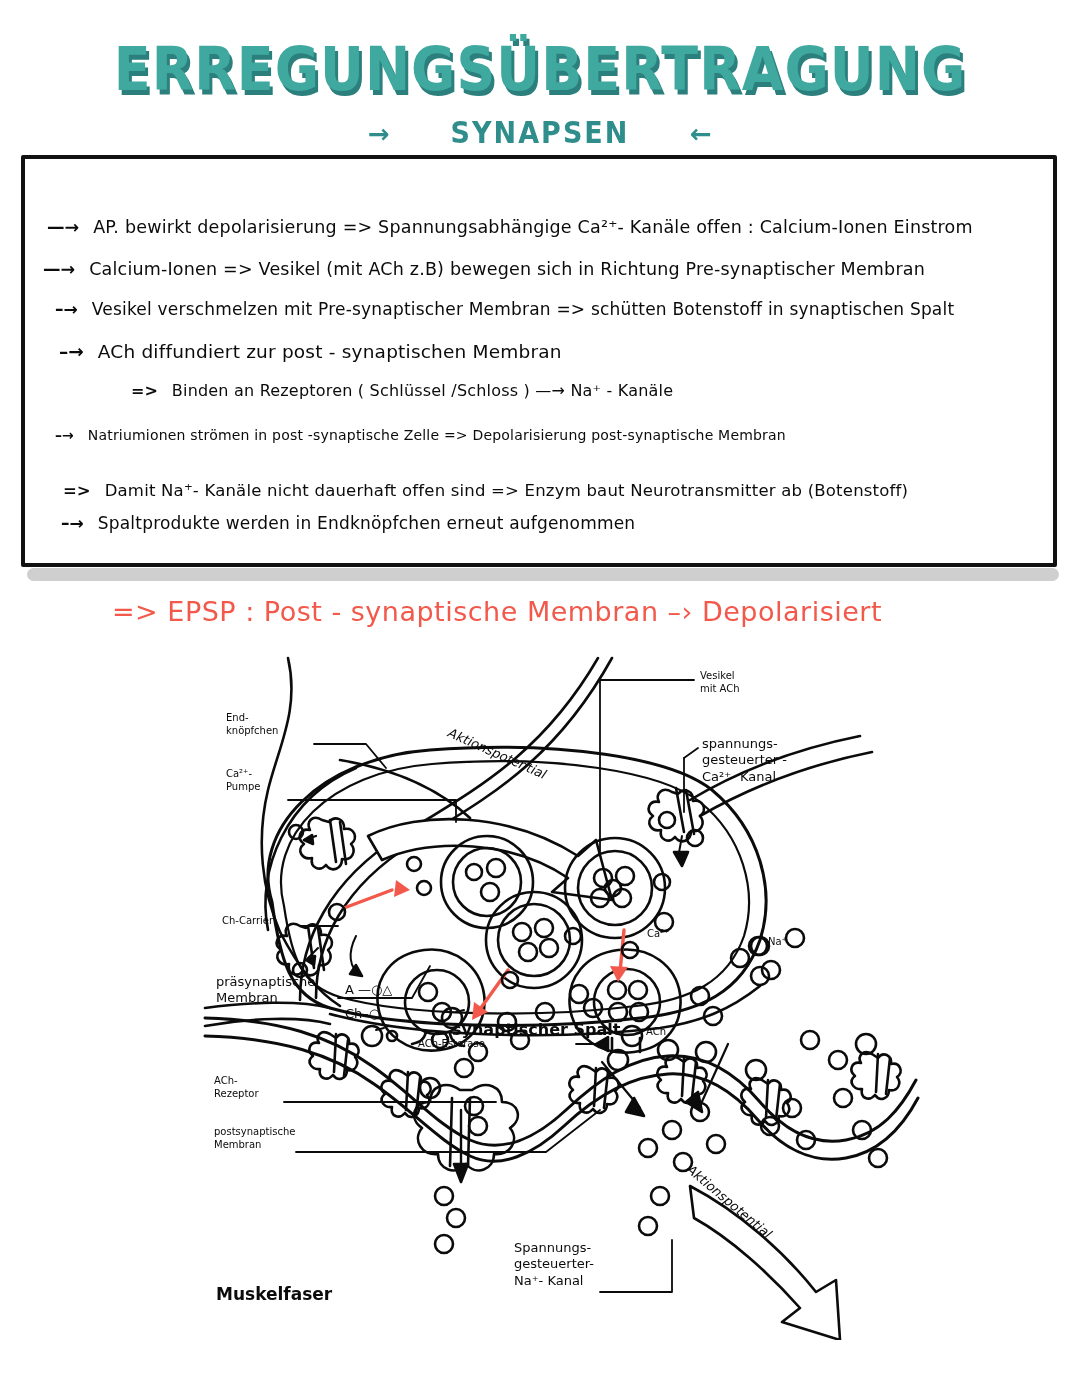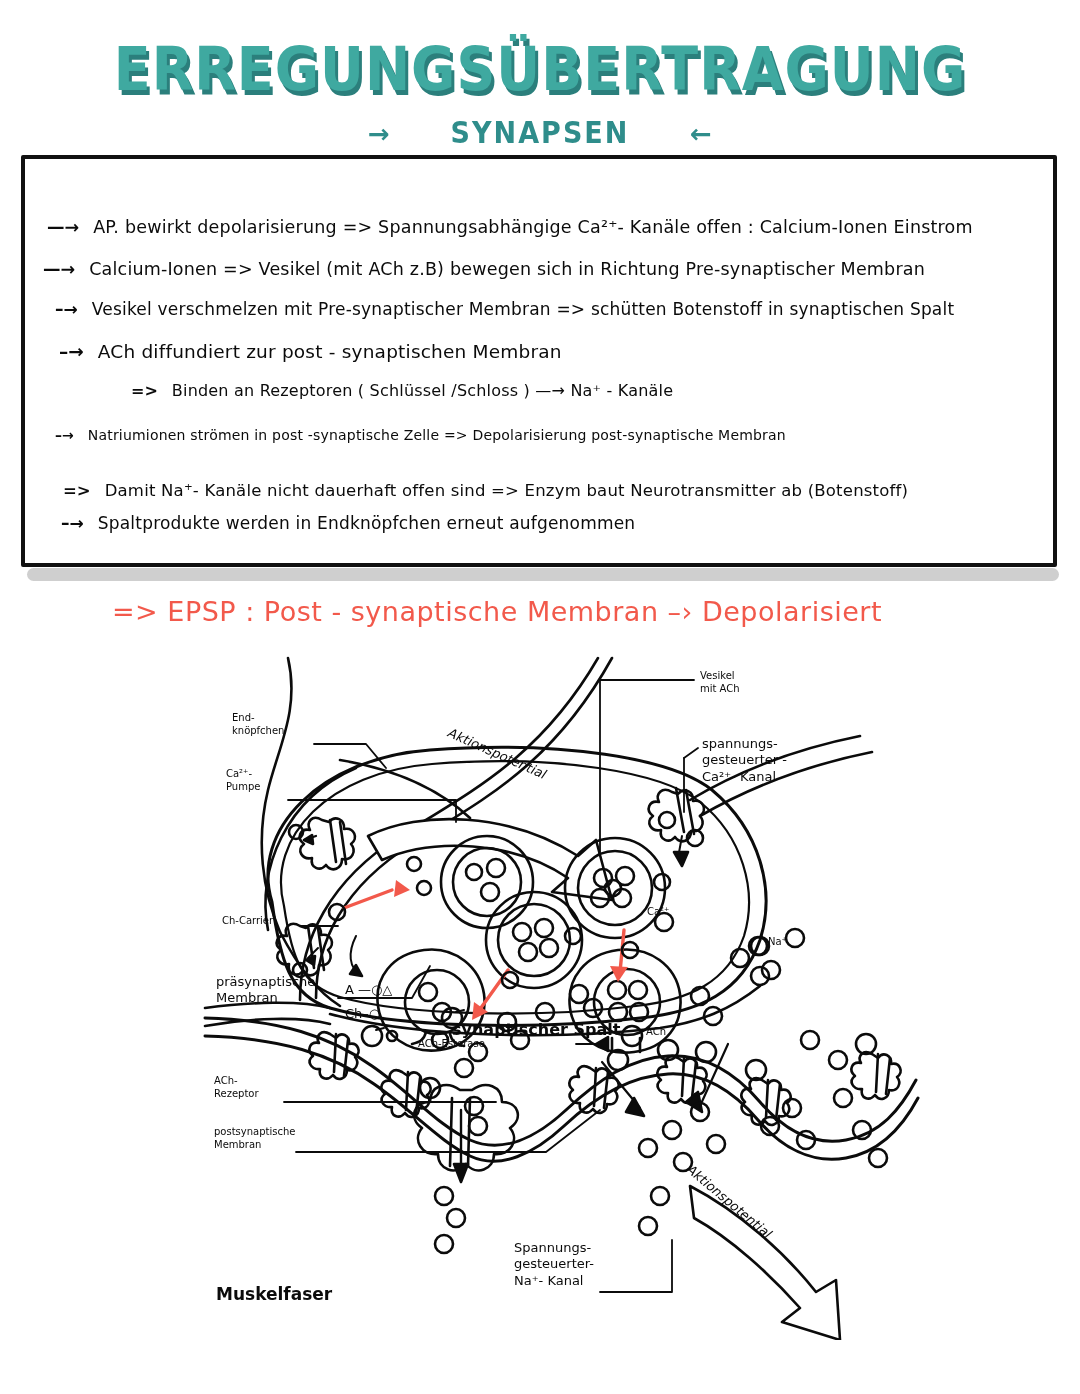--- a/index.html
+++ b/index.html
@@ -357,21 +357,21 @@
     <path d="M456 372 l8 -2" stroke-width="2"></path>
   </g>
 
   <circle cx="664" cy="282" r="9" fill="none" stroke="#0b0b0b" stroke-width="2.6"></circle>
 
   <circle cx="758" cy="306" r="9" fill="none" stroke="#0b0b0b" stroke-width="2.6"></circle>
 
   <circle cx="632" cy="396" r="10" fill="none" stroke="#0b0b0b" stroke-width="2.6"></circle>
 </svg>
 
-  <div class="dlabel" style="left:232px;top:72px;">End-
+  <div class="dlabel" style="left:226px;top:72px;">End-
 knöpfchen</div>
   <div class="dlabel" style="left:226px;top:128px;">Ca²⁺-
 Pumpe</div>
   <div class="dlabel" style="left:222px;top:275px;">Ch-Carrier</div>
   <div class="dlabel sm" style="left:216px;top:334px;">präsynaptische
 Membran</div>
   <div class="dlabel" style="left:214px;top:435px;">ACh-
 Rezeptor</div>
   <div class="dlabel" style="left:214px;top:486px;">postsynaptische
 Membran</div>
@@ -382,21 +382,21 @@
   <div class="dlabel sm" style="left:702px;top:96px;">spannungs-
 gesteuerter -
 Ca²⁺- Kanal</div>
   <div class="dlabel sm" style="left:514px;top:600px;">Spannungs-
 gesteuerter-
 Na⁺- Kanal</div>
 
   <div class="dlabel bold" style="left:452px;top:380px;">synaptischer Spalt</div>
   <div class="dlabel" style="left:418px;top:398px;">ACh-Esterase</div>
   <div class="dlabel" style="left:646px;top:386px;">ACh</div>
-  <div class="dlabel" style="left:647px;top:266px;">Ca²⁺</div>
+  <div class="dlabel" style="left:647px;top:288px;">Ca²⁺</div>
   <div class="dlabel" style="left:768px;top:296px;">Na⁺</div>
 
   <div class="dlabel sm" style="left:345px;top:342px;">A —○△</div>
   <div class="dlabel sm" style="left:345px;top:366px;">Ch–○</div>
 
   <div class="dlabel rot" style="left:444px;top:106px;transform:rotate(24deg);font-size:13px;">Aktionspotential</div>
   <div class="dlabel rot" style="left:676px;top:554px;transform:rotate(40deg);font-size:13px;">Aktionspotential</div>
 </div>
 
 </body></html>

